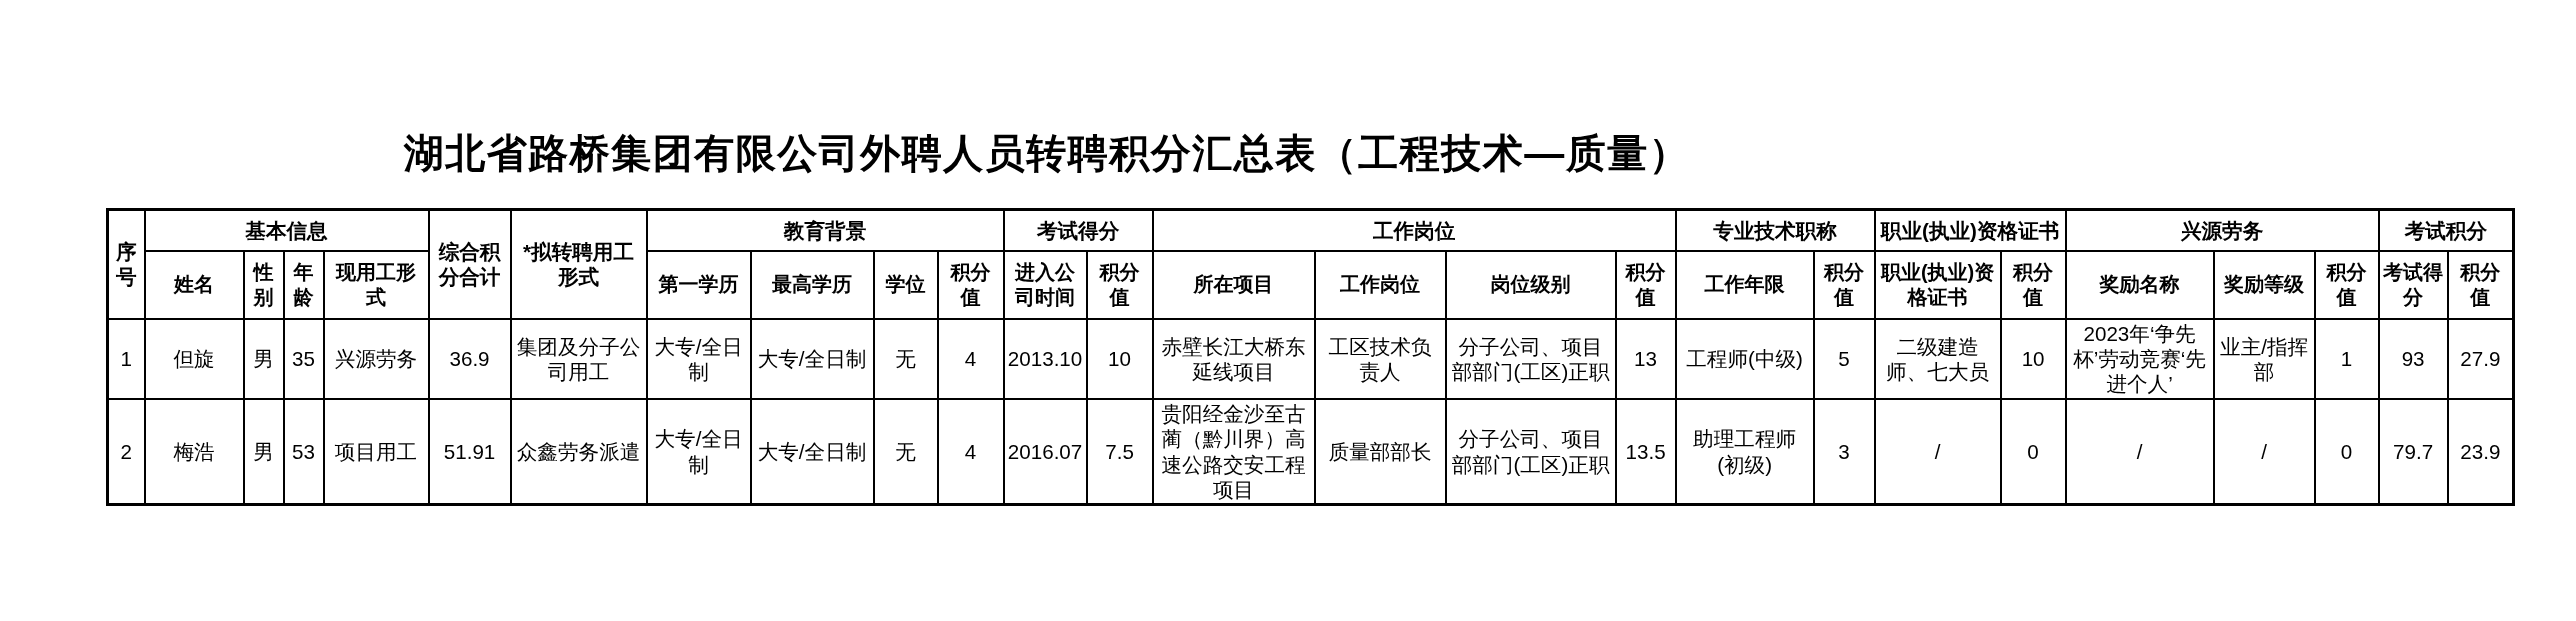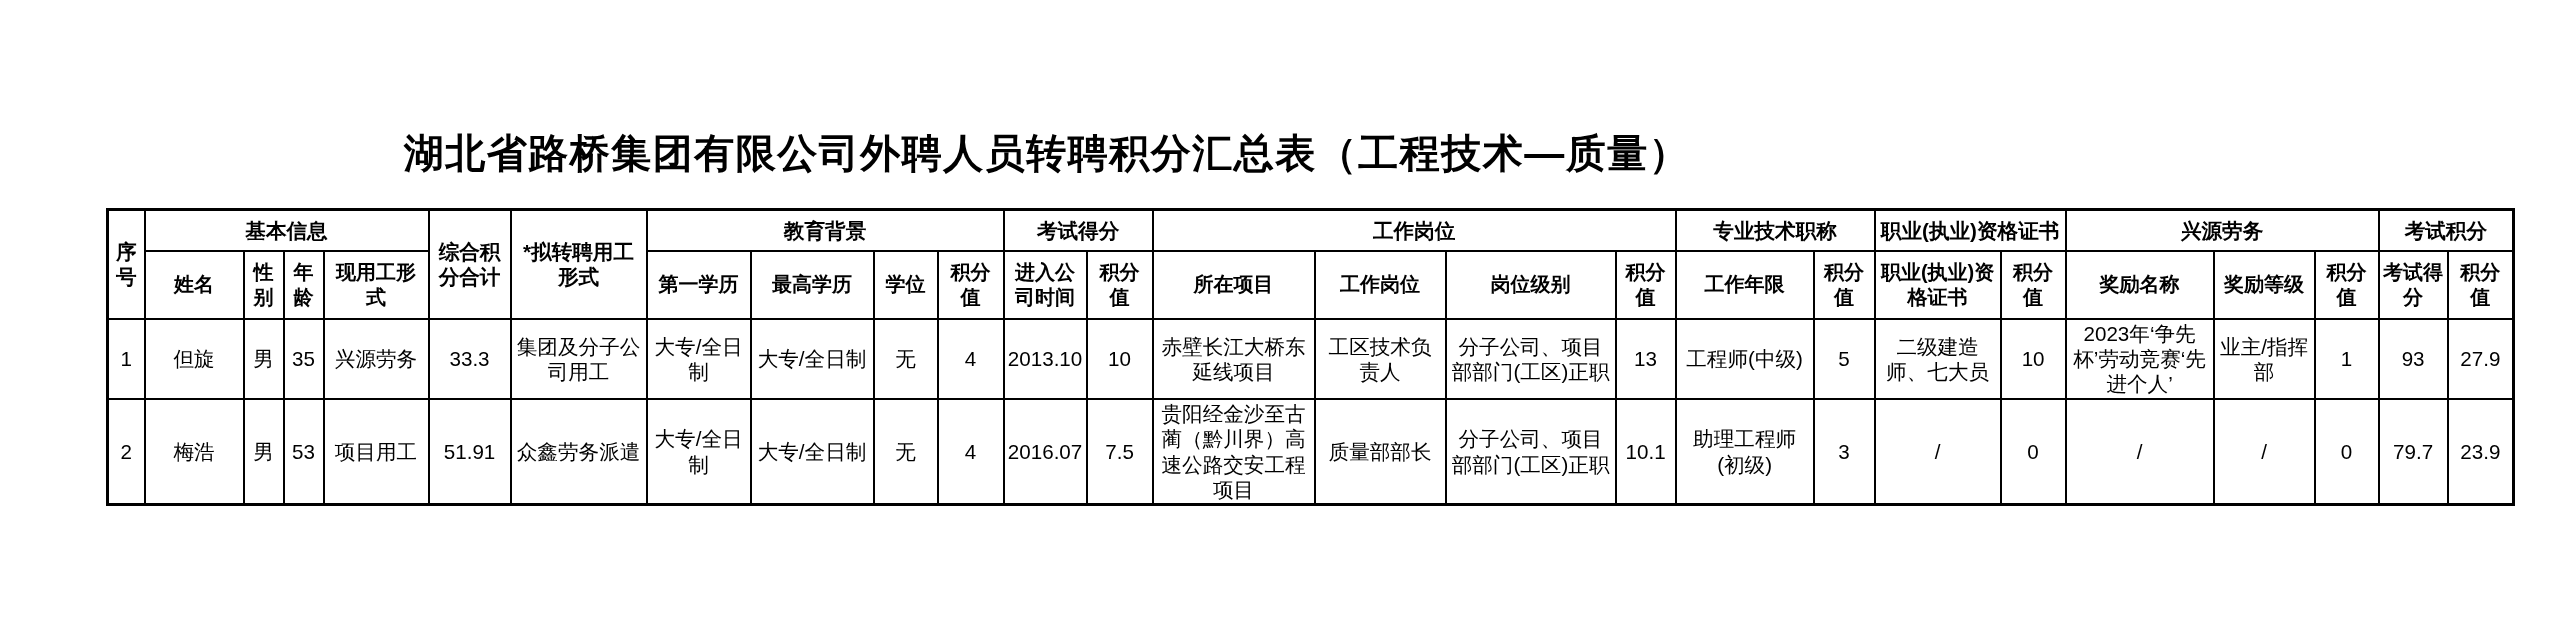--- a/index.html
+++ b/index.html
@@ -129,21 +129,21 @@
         <th>积分值</th>
       </tr>
     </thead>
     <tbody>
       <tr class="data-row-1">
         <td>1</td>
         <td>但旋</td>
         <td>男</td>
         <td>35</td>
         <td>兴源劳务</td>
-        <td class="b">33.3</td>
+        <td class="b">36.9</td>
         <td>集团及分子公司用工</td>
         <td>大专/全日制</td>
         <td>大专/全日制</td>
         <td>无</td>
         <td class="b">4</td>
         <td>2013.10</td>
         <td class="b">10</td>
         <td>赤壁长江大桥东延线项目</td>
         <td>工区技术负责人</td>
         <td class="sm">分子公司、项目部部门(工区)正职</td>
@@ -168,21 +168,21 @@
         <td>众鑫劳务派遣</td>
         <td>大专/全日制</td>
         <td>大专/全日制</td>
         <td>无</td>
         <td class="b">4</td>
         <td>2016.07</td>
         <td class="b">7.5</td>
         <td>贵阳经金沙至古蔺（黔川界）高速公路交安工程项目</td>
         <td>质量部部长</td>
         <td class="sm">分子公司、项目部部门(工区)正职</td>
-        <td class="b">10.1</td>
+        <td class="b">13.5</td>
         <td>助理工程师(初级)</td>
         <td class="b">3</td>
         <td>/</td>
         <td class="b">0</td>
         <td>/</td>
         <td>/</td>
         <td class="b">0</td>
         <td>79.7</td>
         <td class="b">23.9</td>
       </tr>

